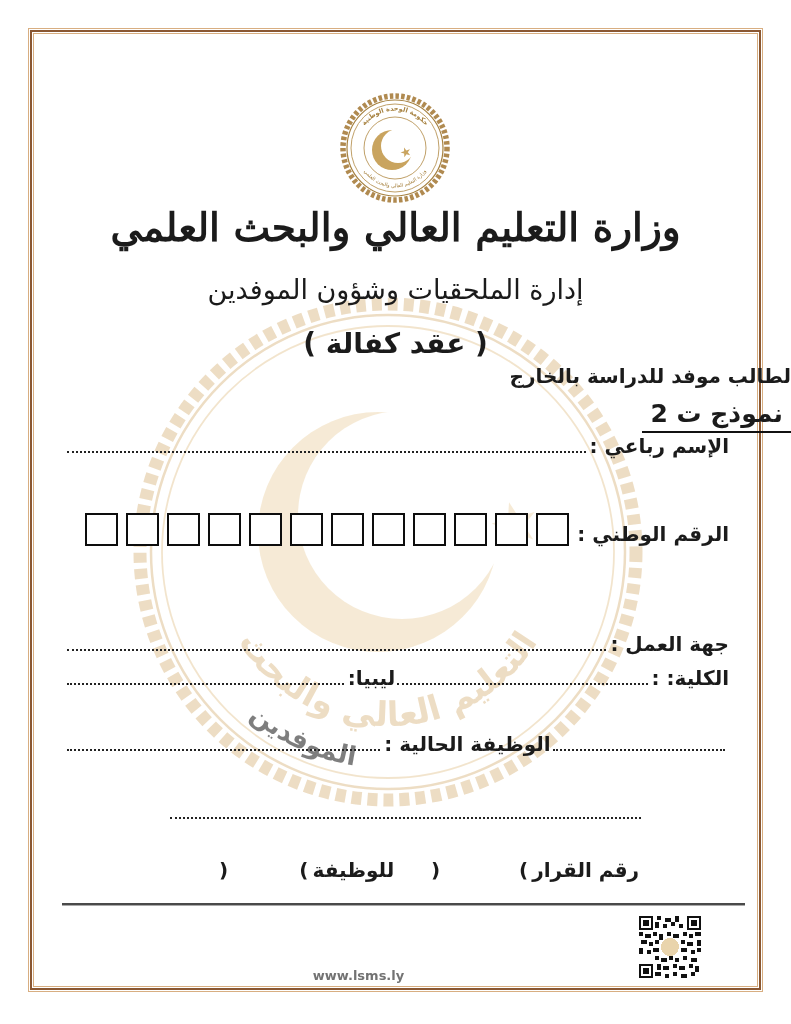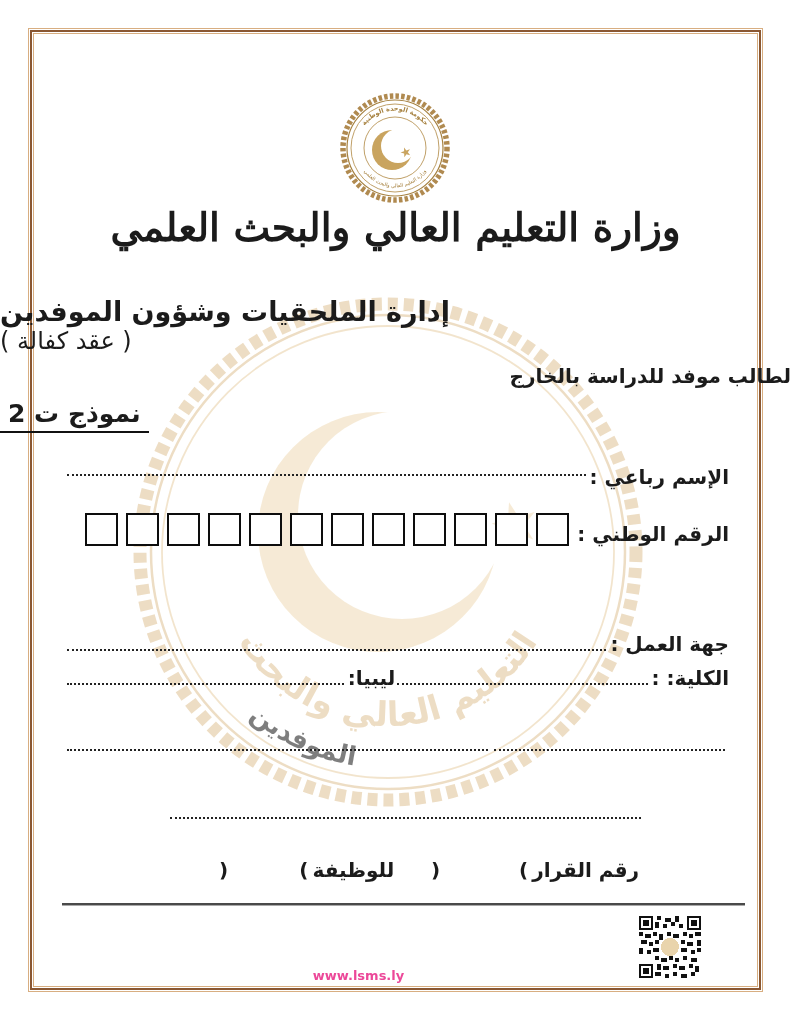--- a/index.html
+++ b/index.html
@@ -16,33 +16,33 @@
   .watermark { position:absolute; left:128px; top:292px; width:520px; height:520px;
                opacity:.5; z-index:0; pointer-events:none; }
 
   .content { position:absolute; inset:0; z-index:1; direction:rtl; }
 
   
   .seal { position:absolute; left:339px; top:92px; width:112px; height:112px; }
   .ministry-callig { position:absolute; top:204px; left:0; right:0; text-align:center;
                      font-family:"DejaVu Serif", serif; font-weight:bold; font-size:39px;
                      letter-spacing:-1px; }
-  .dept-title   { position:absolute; top:296px; left:0; right:0; text-align:left; font-weight:bold; font-size:27px; }
-  .contract     { position:absolute; top:327px; left:0; right:0; text-align:left; font-weight:normal; font-size:24px; }
+  .dept-title   { position:absolute; top:274px; left:0; right:0; text-align:center; font-weight:normal; font-size:27px; }
+  .contract     { position:absolute; top:327px; left:0; right:0; text-align:center; font-weight:bold; font-size:28px; }
   .contract-sub { position:absolute; top:364px; left:0; right:0; text-align:right; font-weight:bold; font-size:20px; }
-  .form-code-wrap { position:absolute; top:399px; left:0; right:0; text-align:left; }
+  .form-code-wrap { position:absolute; top:399px; left:0; right:0; text-align:right; }
   .form-code { display:inline-block; font-weight:bold; font-size:25px;
                border-bottom:2.5px solid #111; padding:0 8px 3px 8px; }
 
   
   .row { position:absolute; left:65px; right:62px; display:flex; align-items:flex-end; }
   .lbl { font-weight:bold; font-size:20px; white-space:nowrap; }
   .dotfill { flex:1; border-bottom:2.6px dotted #222; margin:0 4px 5px 2px; min-width:8px; }
 
-  .row-name      { top:460px; height:34px;align-items:center; }
+  .row-name      { top:424px; height:34px; }
   .row-national  { top:506px; height:40px; align-items:flex-end; }
   .row-work      { top:622px; height:34px; }
   .row-college   { top:656px; height:34px; }
   .row-grade     { top:722px; height:34px; }
   .row-startdate { top:790px; height:34px; left:168px; right:146px; }
   .row-decision  { top:853px; height:34px; left:215px; right:152px; align-items:center; }
 
   .id-boxes { display:flex; gap:8px; margin-right:8px; }
   .id-box { width:33px; height:33px; border:2.5px solid #0d0d0d; background:#fff; }
 
@@ -51,21 +51,21 @@
   .paren { font-weight:bold; font-size:20px; padding:0 4px; }
   .paren-gap-a { width:112px; } .paren-gap-b { width:100px; } .mid-gap { width:52px; }
 
   
   .divider { position:absolute; top:903px; left:62px; right:46px; height:2px;
              border-top:2px solid #4a4a4a; border-bottom:1px solid #a9a9a9; }
   .qr { position:absolute; left:637px; top:914px; width:66px; height:66px; }
   .addr { position:absolute; top:939px; left:90px; right:165px; text-align:center;
           font-weight:bold; font-size:12.5px; color:#222; }
   .site { position:absolute; top:968px; left:91px; right:165px; text-align:center;
-          font-weight:bold; font-size:13px; color:#ec4899; direction:ltr; }
+          font-weight:bold; font-size:13px; color:#737373; direction:ltr; }
 </style>
 </head>
 <body>
 
 <div class="sheet">
 
   <svg class="watermark" viewBox="0 0 520 520" aria-hidden="true">
     <circle cx="260" cy="260" r="248" fill="none" stroke="#dcbc8a" stroke-width="13" stroke-dasharray="10 6"></circle>
     <circle cx="260" cy="260" r="237" fill="none" stroke="#dcbc8a" stroke-width="2.5"></circle>
     <circle cx="260" cy="260" r="226" fill="none" stroke="#e6cb9d" stroke-width="1.8"></circle>
@@ -146,20 +146,21 @@
 
     <div class="row row-college">
       <span class="lbl">الكلية: :</span>
       <span class="dotfill flex-095"></span>
       <span class="lbl">ليبيا:</span>
       <span class="dotfill flex-105"></span>
     </div>
 
     <div class="row row-grade">
       <span class="dotfill flex-055"></span>
+      <span class="lbl">الوظيفة الحالية :</span>
       <span class="dotfill flex-1"></span>
     </div>
 
     <div class="row row-startdate">
       <span class="dotfill flex-1"></span>
     </div>
 
     <div class="row row-decision">
       <span class="lbl">رقم القرار</span>
       <span class="paren" dir="ltr">(</span>

